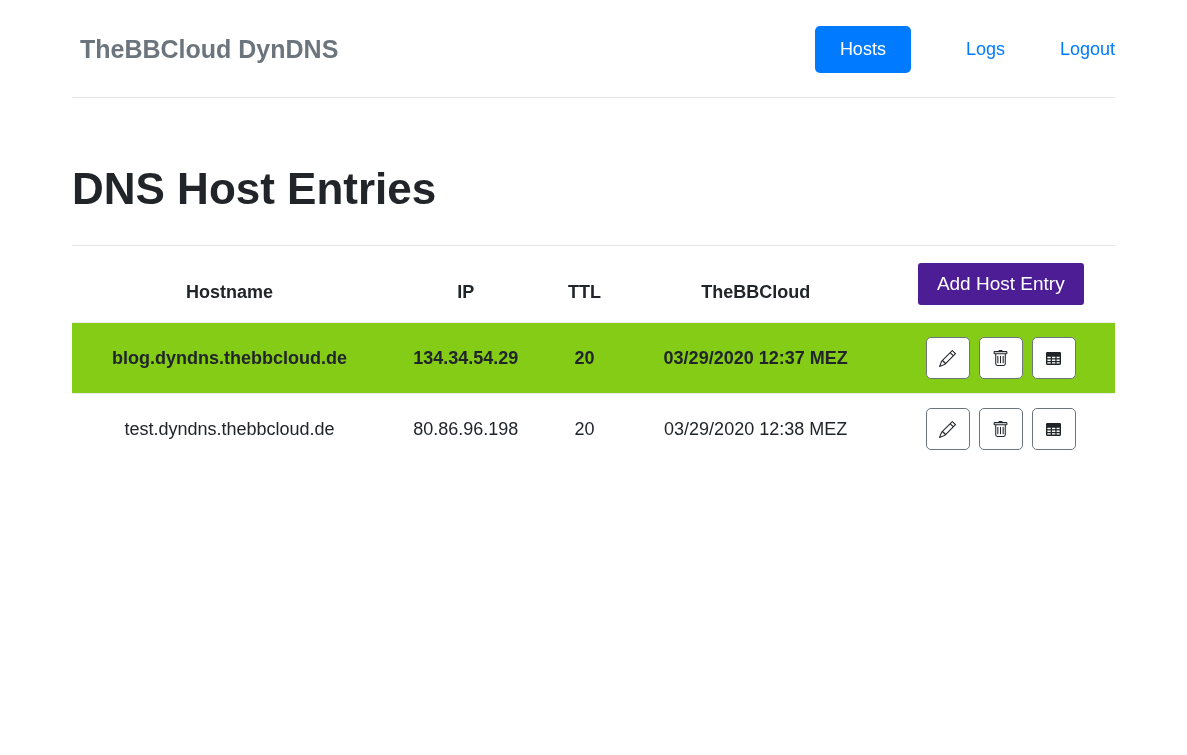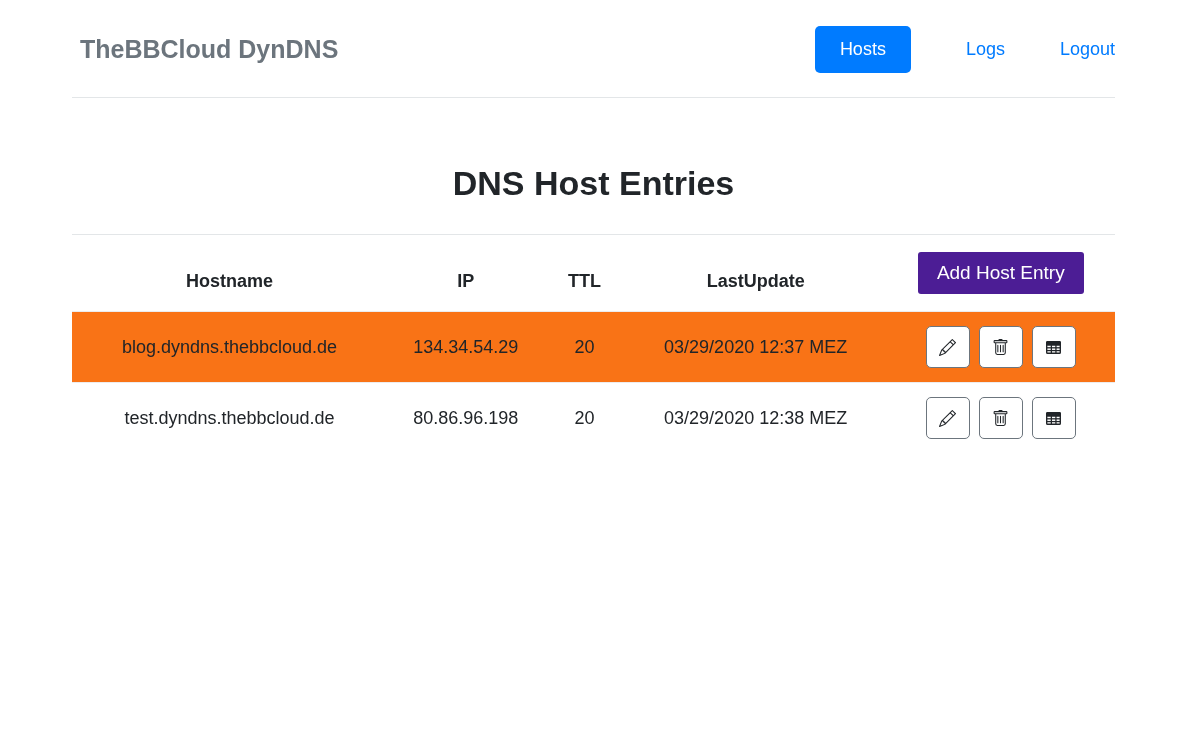--- a/index.html
+++ b/index.html
@@ -44,22 +44,21 @@
   .nav-link {
     color: #007bff;
     font-size: 18px;
     text-decoration: none;
     margin-left: 55px;
     cursor: pointer;
   }
 
   
   .page-heading {
-    text-align: center;
-    font-size: 34px;
+    font-size: 44px;
     font-weight: 600;
     color: #212529;
     margin: 66px 0 31px 0;
   }
 
   
   table.hosts-table {
     width: 100%;
     border-collapse: collapse;
     border-top: 1px solid #e3e6e8;
@@ -84,21 +83,21 @@
     border-radius: 3px;
     padding: 10px 19px;
     cursor: pointer;
   }
   .hosts-table tbody td {
     font-size: 18px;
     vertical-align: middle;
     padding: 14px 10px;
     height: 70px;
   }
-  .hosts-table tbody tr.stripe { background: #f97316; }
+  .hosts-table tbody tr.stripe { background: #84cc16; font-weight: bold; }
   .hosts-table tbody tr { border-top: 1px solid #ececee; }
 
   .icon-btn {
     display: inline-flex;
     align-items: center;
     justify-content: center;
     width: 44px;
     height: 42px;
     background: #ffffff;
     border: 1px solid #6c757d;
@@ -143,21 +142,21 @@
           <col style="width:15.1%">
           <col style="width:7.7%">
           <col style="width:25.1%">
           <col style="width:21.9%">
         </colgroup>
         <thead>
           <tr>
             <th>Hostname</th>
             <th>IP</th>
             <th>TTL</th>
-            <th>LastUpdate</th>
+            <th>TheBBCloud</th>
             <th class="th-action">
               <button class="add-btn">Add Host Entry</button>
             </th>
           </tr>
         </thead>
         <tbody>
           <tr class="stripe">
             <td>blog.dyndns.thebbcloud.de</td>
             <td>134.34.54.29</td>
             <td>20</td>

